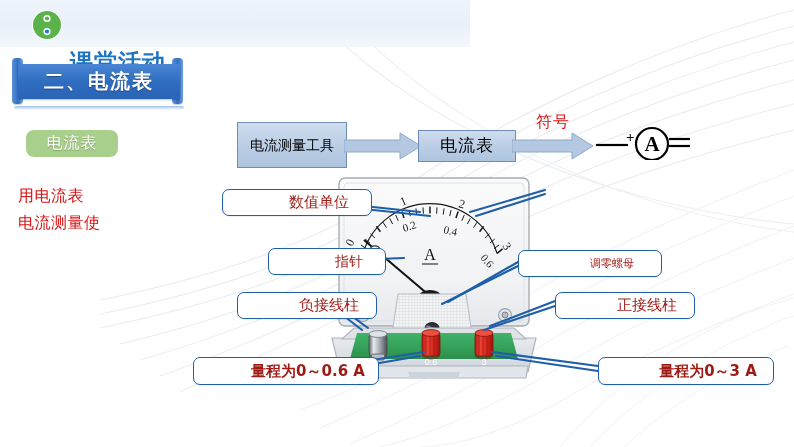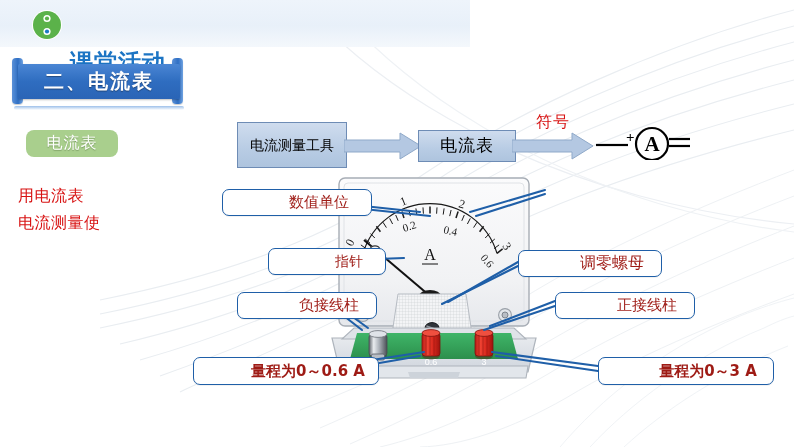--- a/index.html
+++ b/index.html
@@ -105,21 +105,21 @@
     background:#ffffff;border:1.6px solid #1f5fa8;border-radius:7px;
     display:flex;align-items:center;justify-content:center;
     font-family:"DejaVu Sans","Liberation Sans",sans-serif;
     color:#9e1b15;white-space:nowrap;
     box-shadow:0 1px 0 rgba(0,0,0,.05);
     padding-left:44px;
   }
   #callout-unit      {left:222px;top:189px;width:104px;height:25px;font-size:15px;}
   #callout-pointer   {left:252px;top:248px;width:72px;height:25px;font-size:14px;margin-left:16px;}
   #callout-dial      {left:545px;top:180px;width:82px;height:25px;font-size:15px;}
-  #callout-zero-screw{left:518px;top:250px;width:98px;height:25px;font-size:16px;}
+  #callout-zero-screw{left:518px;top:250px;width:98px;height:25px;font-size:11px;}
   #callout-neg       {left:237px;top:292px;width:94px;height:25px;font-size:15px;}
   #callout-pos       {left:555px;top:292px;width:94px;height:25px;font-size:15px;}
   #callout-range-low {left:193px;top:357px;width:140px;height:26px;font-size:15px;font-weight:bold;}
   #callout-range-high{left:598px;top:357px;width:130px;height:26px;font-size:15px;font-weight:bold;}
 
   
   #leaders{position:absolute;inset:0;z-index:8;pointer-events:none;}
 </style>
 </head>
 <body>

